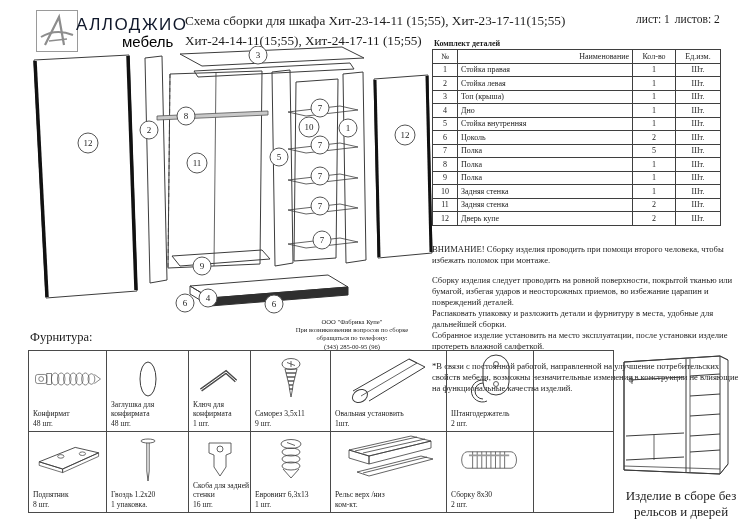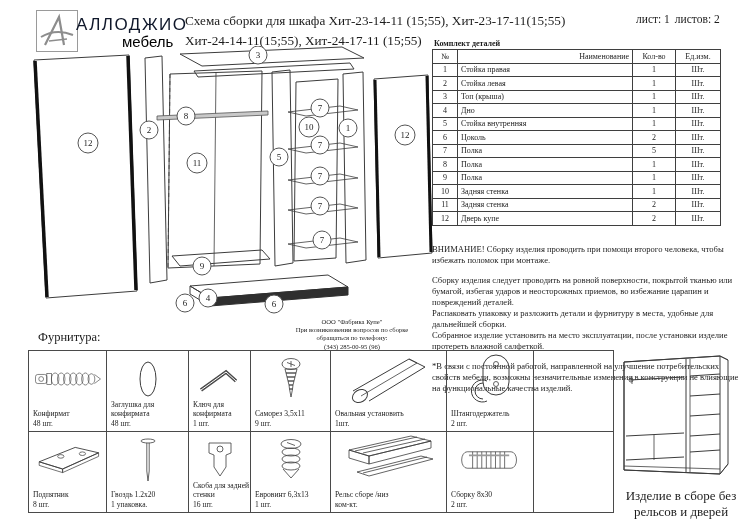--- a/index.html
+++ b/index.html
@@ -24,21 +24,21 @@
   .col-qty{width:36px;text-align:center;}
   .col-unit{width:38px;text-align:center;}
   
   .notes{position:absolute;left:432px;top:228px;width:313px;font-size:8.6px;line-height:1.28;margin-top:16px;}
   .notes p{margin:0 0 9px 0;white-space:pre-line;}
   
   .diagram{position:absolute;left:12px;top:46px;}
   .factory-note{position:absolute;left:262px;top:318px;width:180px;text-align:center;
         font-size:6.6px;line-height:1.25;white-space:pre-line;}
   
-  .hw-title{position:absolute;left:30px;top:330px;font-size:12.5px;margin-left:8px;}
+  .hw-title{position:absolute;left:30px;top:330px;font-size:12.5px;}
   table.hw-grid{position:absolute;left:28px;top:350px;border-collapse:collapse;table-layout:fixed;}
   table.hw-grid td{border:1px solid #4a4a4a;vertical-align:bottom;position:relative;height:80px;padding:0;}
   .hw-icon{position:absolute;left:0;top:4px;width:100%;height:48px;display:flex;align-items:center;justify-content:center;}
   .hw-label{padding:0 0 3px 4px;font-size:7.6px;line-height:1.25;}
   
   .assembled{position:absolute;left:616px;top:348px;width:130px;}
   .assembled-caption{margin-top:2px;font-size:13px;text-align:center;}
   svg{display:block;}
   .ln{fill:none;stroke:#3c3c3c;stroke-width:1;}
   .lnt{fill:none;stroke:#3c3c3c;stroke-width:.8;}
@@ -456,21 +456,21 @@
           <svg width="96" height="52" viewBox="0 0 96 52">
             <polygon points="8,16 70,2 90,7 28,22" class="lnt"></polygon>
             <polygon points="8,16 28,22 28,30 8,24" class="lnt"></polygon>
             <polygon points="28,22 90,7 90,14 28,30" class="lnt"></polygon>
             <path d="M14,17 L76,3 M22,19 L84,5" class="lnt"></path>
             <polygon points="16,38 80,22 92,25 28,42" class="lnt"></polygon>
             <path d="M22,39 L86,23" class="lnt"></path>
           </svg>
         </div>
         <div class="hw-label">
-              <div>Рельс сборе /низ</div>
+              <div>Рельс верх /низ</div>
               <div>ком-кт.</div>
             </div>
       </td>
       <td>
         <div class="hw-icon">
           <svg width="64" height="26" viewBox="0 0 70 26">
             <path d="M10,4 L58,4 A6,9 0 0 1 58,22 L10,22 A6,9 0 0 1 10,4 Z" class="lnt"></path>
             <path d="M16,4 L16,22 M21,4 L21,22 M26,4 L26,22 M31,4 L31,22 M36,4 L36,22 M41,4 L41,22 M46,4 L46,22 M51,4 L51,22" class="lnt"></path>
             <path d="M12,8 L56,8" stroke="#9a9a9a" stroke-width="2" fill="none"></path>
           </svg>

